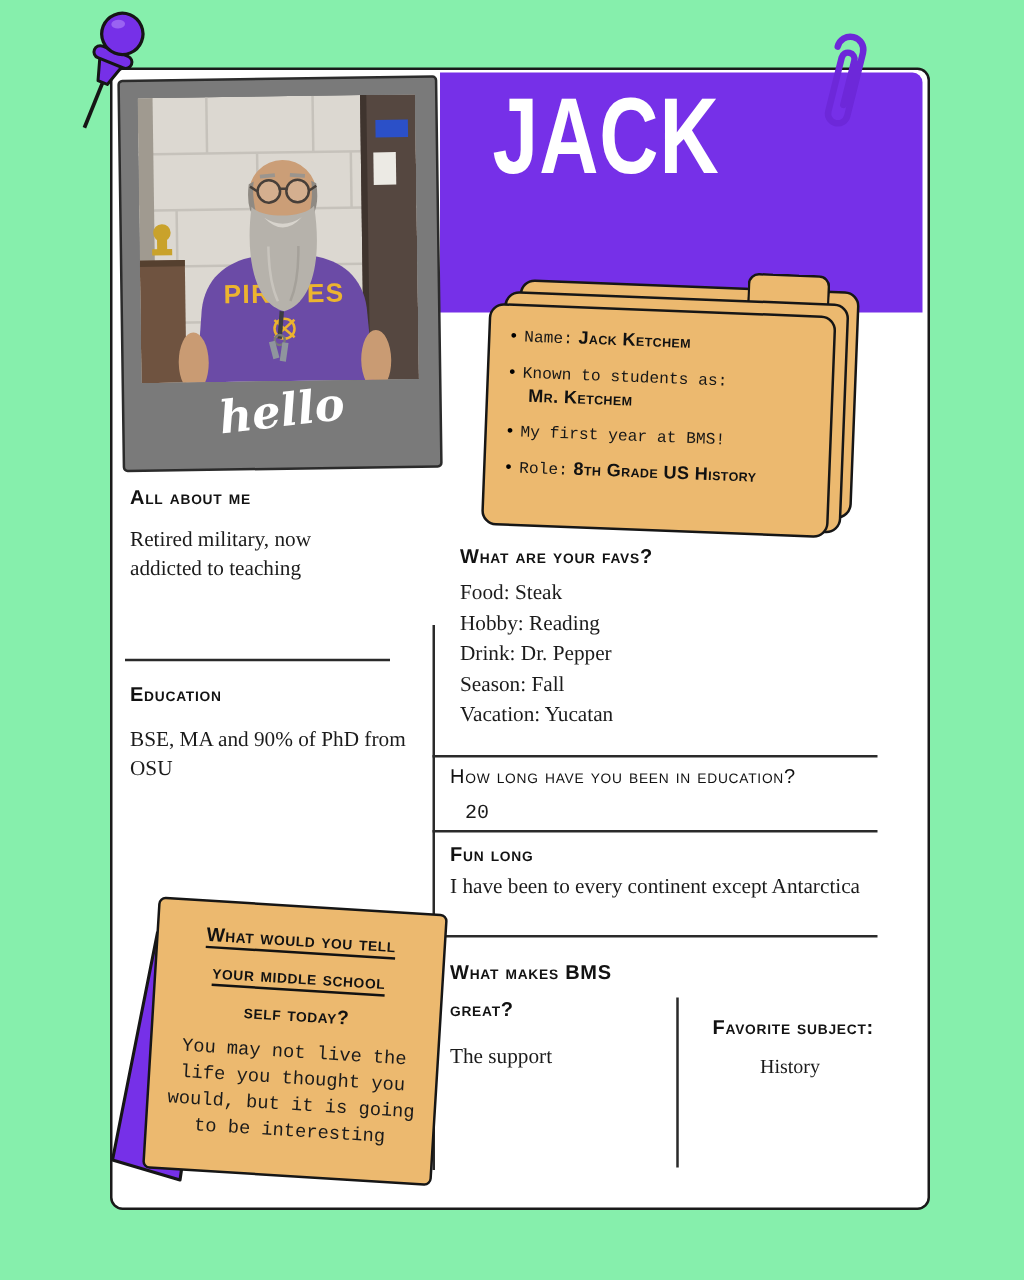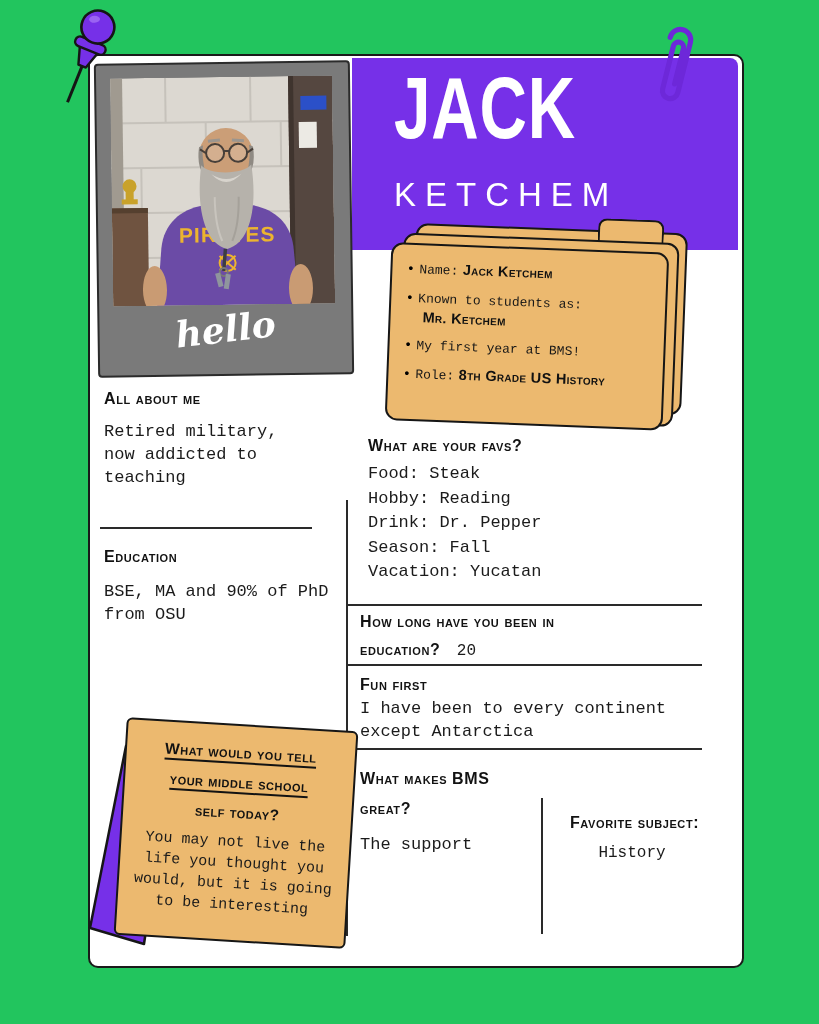--- a/index.html
+++ b/index.html
@@ -1,16 +1,16 @@
 <!DOCTYPE html>
 <html><head>
 <meta charset="utf-8">
 <style>
   html,body { margin:0; padding:0; background:#ffffff; }
-  .page { position:relative; width:819px; height:1024px; background:#22c55e;
+  .page { position:relative; width:819px; height:1024px; background:#86efac;
           font-family:"Liberation Sans", sans-serif; overflow:hidden; }
 
   .sheet { position:absolute; left:88px; top:54px; width:652px; height:910px;
            border:2.5px solid #1a1a1a; border-radius:10px; background:#ffffff; z-index:0; }
 
   
   .header-block { position:absolute; left:352px; top:58px; width:386px; height:192px;
                   background:#7630E8; border-top-right-radius:8px; z-index:1; }
   .first-name { position:absolute; left:42px; top:8px; color:#ffffff; font-weight:900;
                 font-size:80px; line-height:1; letter-spacing:1px;
@@ -44,32 +44,32 @@
              border-radius:9px 9px 0 0; }
   .card-item { margin-bottom:9px; line-height:18px; }
   .bullet  { font-size:14px; margin-right:6px; }
   .c-label { font-family:"Liberation Mono", monospace; font-size:13px; color:#171717; }
   .c-value { font-weight:700; font-variant:small-caps; font-size:14.5px; letter-spacing:.3px; color:#111; }
   .c-value.nl { display:block; margin-left:16px; }
 
   
   .hd { position:absolute; font-weight:700; font-variant:small-caps; letter-spacing:.6px;
         font-size:16px; color:#121212; }
-  .tw { position:absolute; font-family:Liberation Mono, monospace; font-size:17px;
+  .tw { position:absolute; font-family:Liberation Serif, serif; font-size:17px;
         line-height:23px; color:#1b1b1b; }
 
   .about-text { left:104px; top:420px; width:200px; }
   .edu-text   { left:104px; top:580px; width:238px; }
   .favs-list  { left:368px; top:462px; line-height:24.5px; }
   .ff-text    { left:360px; top:697px; width:335px; }
   .bms-text   { left:360px; top:833px; }
   .subj-val   { left:548px; top:842px; width:168px; text-align:center; font-size:16px; }
 
   .howlong { position:absolute; left:360px; top:608px; width:280px; line-height:28px; }
-  .hd-inline { font-weight:700; font-variant:small-caps; letter-spacing:.6px; font-size:16px; color:#121212; }
+  .hd-inline { font-weight:400; font-variant:small-caps; letter-spacing:.6px; font-size:16px; color:#121212; }
   .exp-val { font-family:"Liberation Mono", monospace; font-size:16px; margin-left:12px; color:#1b1b1b; }
   .bms-h { width:175px; line-height:30px; }
 
   
   .ln { position:absolute; background:#2a2a2a; }
   .h-ln { height:1.6px; }
   .v-ln { width:1.6px; }
 
   
   .tent { position:absolute; left:86px; top:718px; width:280px; height:245px; z-index:2; }
@@ -102,21 +102,20 @@
   </svg>
 
   <svg class="paperclip" viewBox="0 0 40 80">
     <g transform="rotate(14 20 40)">
       <path d="M12,20 A8,8 0 0 1 28,20 L28,60 A6,6 0 0 1 16,60 L16,26 A4,4 0 0 1 24,26 L24,54" fill="none" stroke="#6d28d9" stroke-width="4" stroke-linecap="round" stroke-linejoin="round"></path>
     </g>
   </svg>
 
   <div class="header-block">
     <div class="first-name">JACK</div>
-    <div class="last-name">KETCHEM</div>
   </div>
 
   <div class="polaroid">
     <div class="photo">
       <svg width="222" height="228" viewBox="0 0 222 228">
         <rect width="222" height="228" fill="#dcd8d1"></rect>
         <g stroke="#c6c2bb" stroke-width="2">
           <line x1="0" y1="45" x2="222" y2="45"></line>
             <line x1="0" y1="90" x2="222" y2="90"></line>
           <line x1="0" y1="135" x2="222" y2="135"></line>
@@ -220,21 +219,21 @@
   <div class="ln v-ln" style="left:346px; top:500px; height:436px;"></div>
   <div class="ln h-ln" style="left:346px; top:604px; width:356px;"></div>
 
   <div class="howlong">
     <span class="hd-inline">How long have you been in education?</span>
     <span class="exp-val">20</span>
   </div>
 
   <div class="ln h-ln" style="left:346px; top:664px; width:356px;"></div>
 
-  <div class="hd" style="left:360px; top:676px;">Fun first</div>
+  <div class="hd" style="left:360px; top:676px;">Fun long</div>
   <div class="tw ff-text">I have been to every continent except Antarctica</div>
 
   <div class="ln h-ln" style="left:346px; top:748px; width:356px;"></div>
 
   <div class="hd bms-h" style="left:360px; top:764px;">What makes BMS great?</div>
   <div class="tw bms-text">The support</div>
 
   <div class="ln v-ln" style="left:541px; top:798px; height:136px;"></div>
 
   <div class="hd" style="left:556px; top:814px;margin-left:14px;">Favorite subject:</div>

